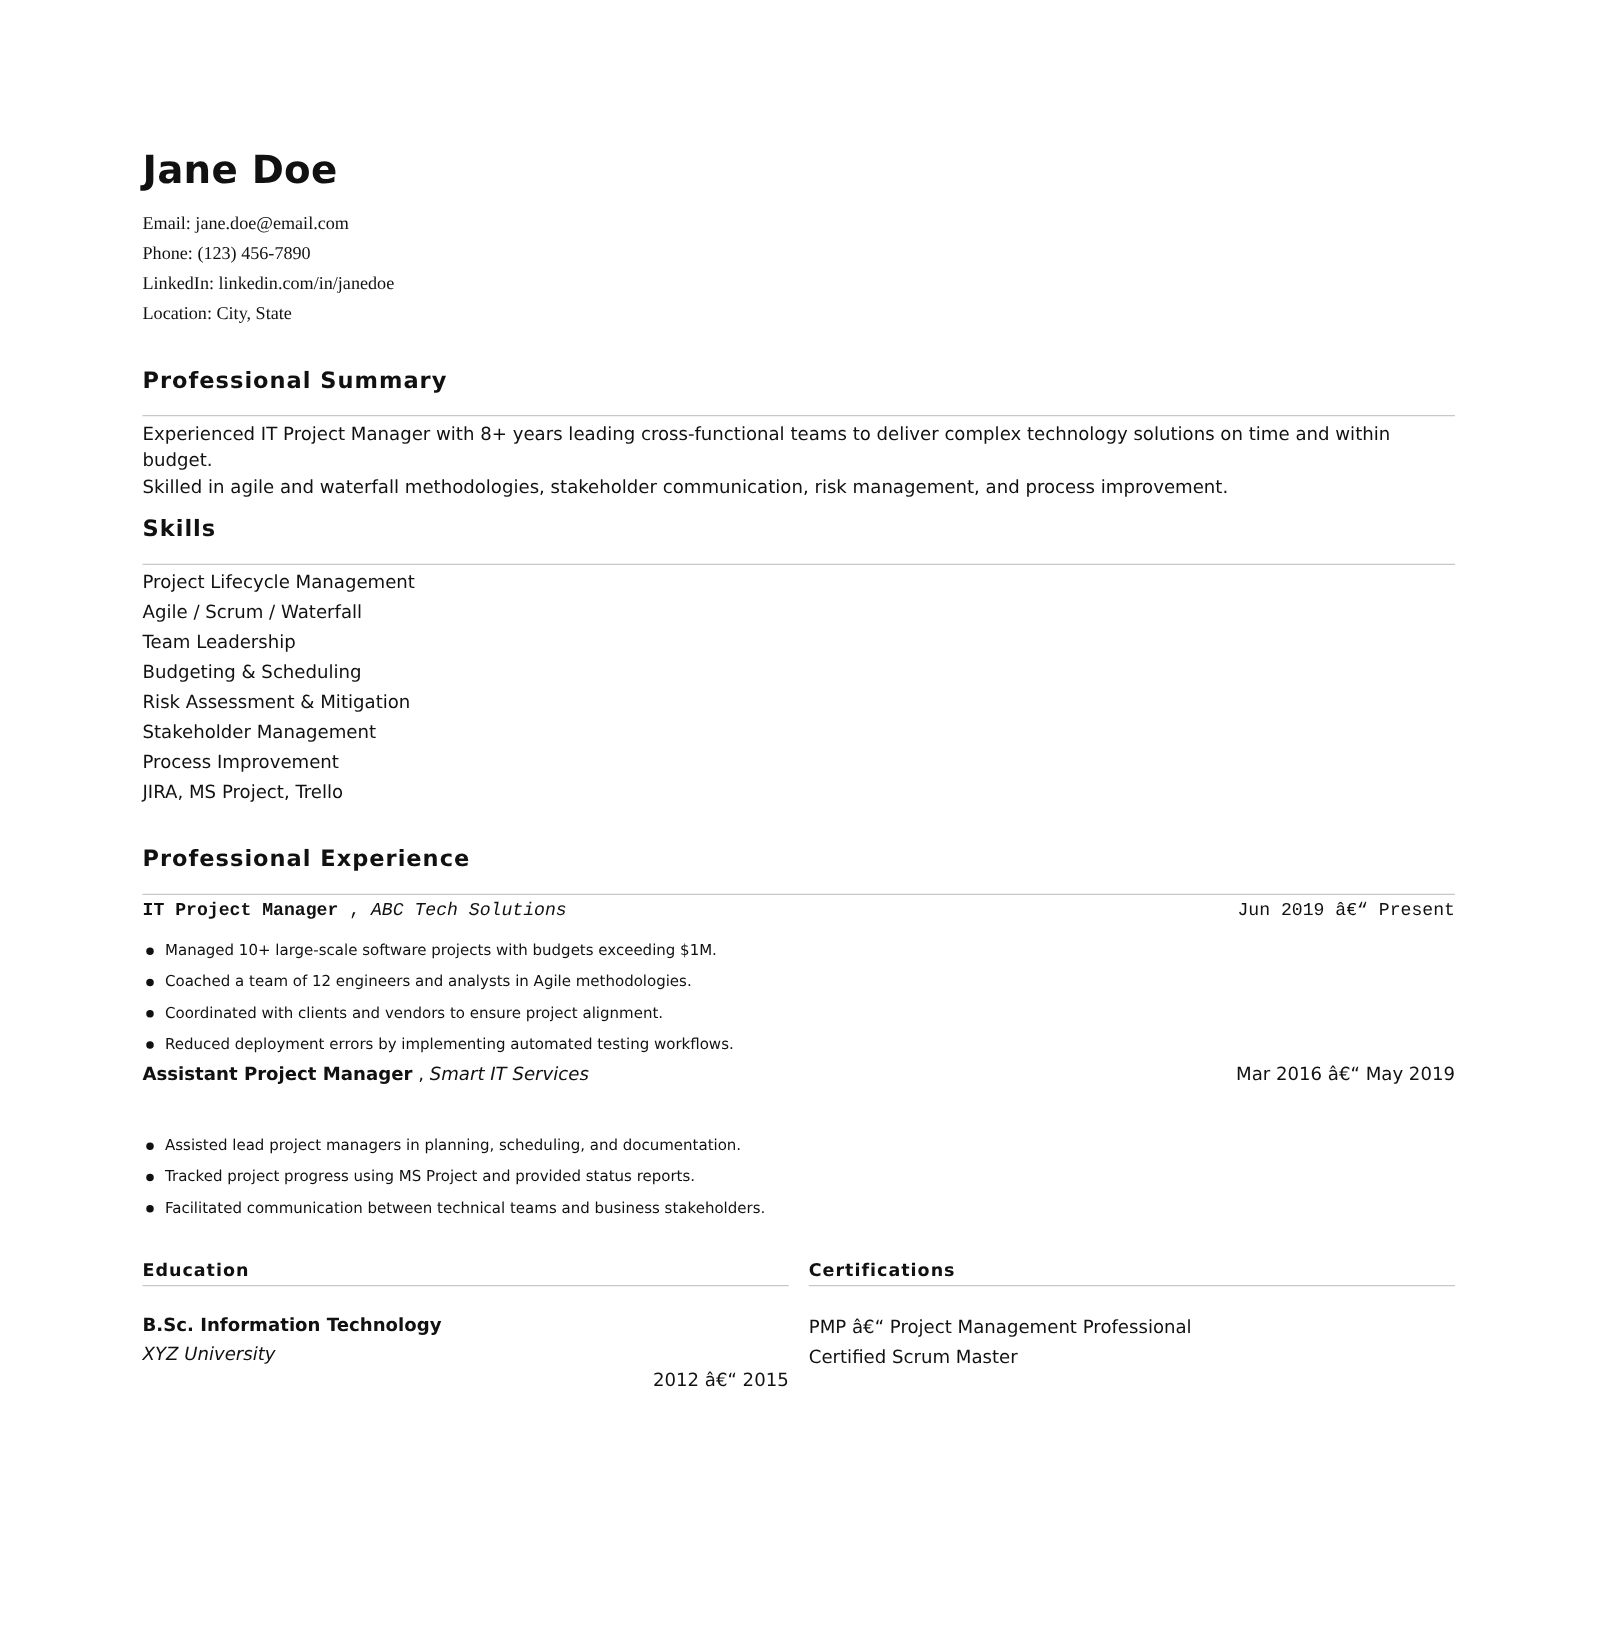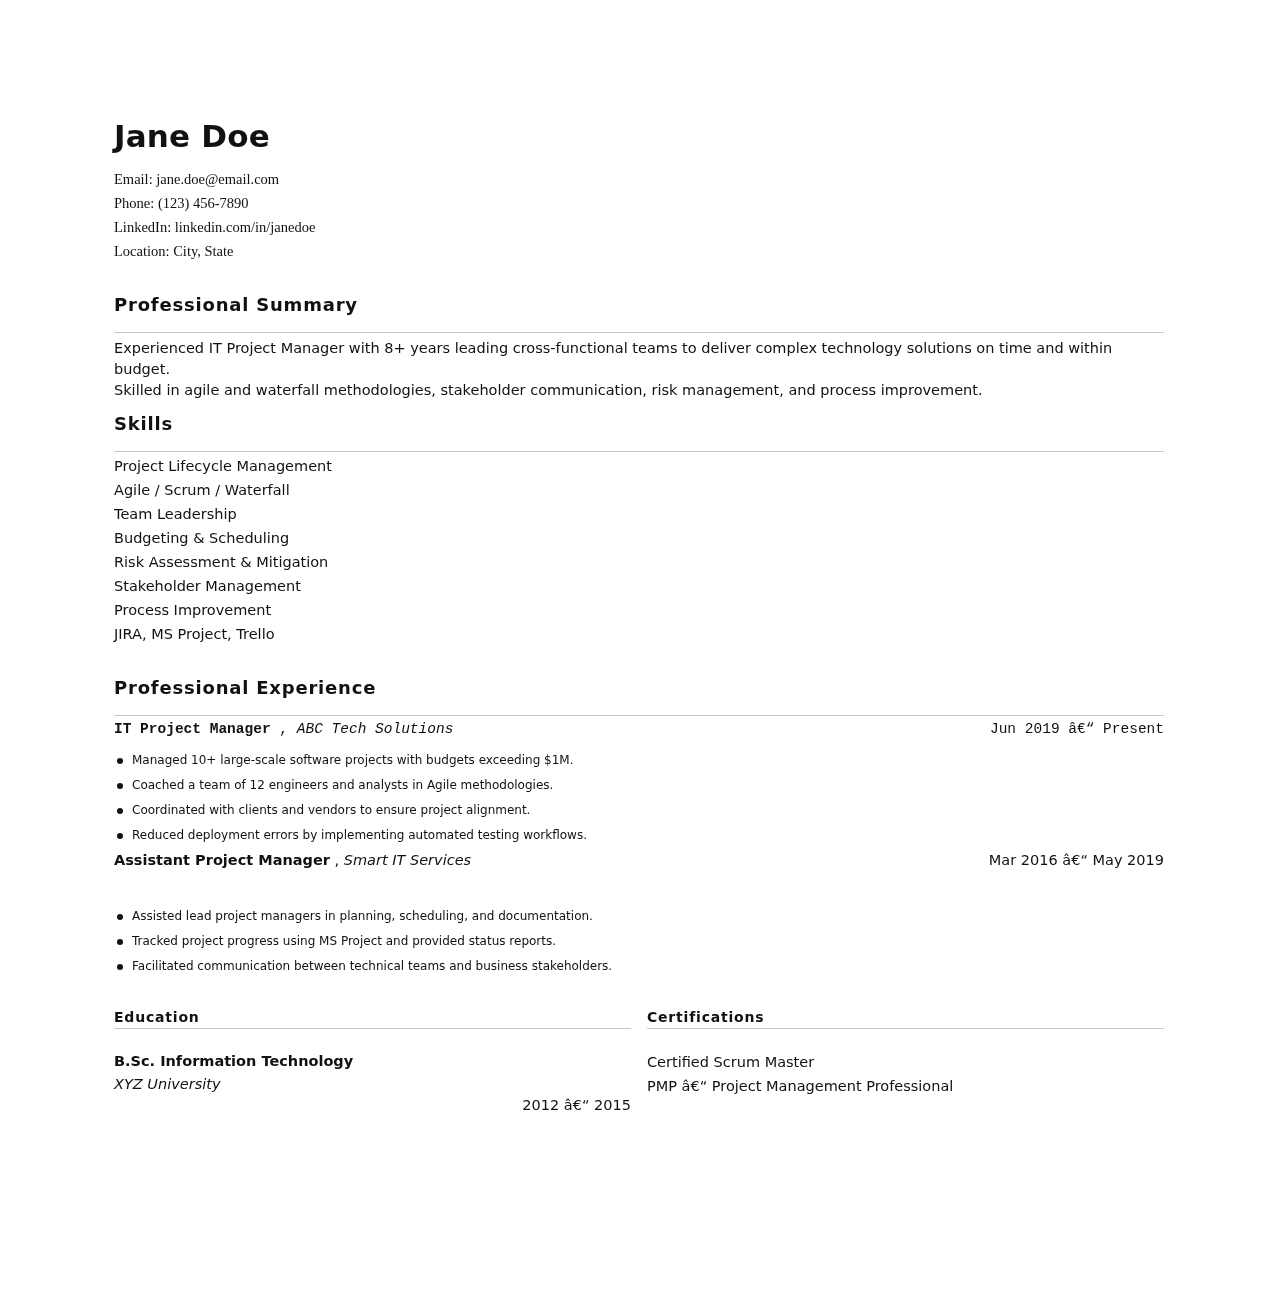--- a/index.html
+++ b/index.html
@@ -88,16 +88,16 @@
 
   <h2 class="col-title" style="top:1009px; left:0;">Education</h2>
   <div class="edu">
     <div class="degree">B.Sc. Information Technology</div>
     <div class="school">XYZ University</div>
     <div class="years">2012 â€“ 2015</div>
   </div>
 
   <h2 class="col-title" style="top:1009px; left:533px;">Certifications</h2>
   <div class="certs">
+    <div>PMP â€“ Project Management Professional</div>
     <div>Certified Scrum Master</div>
-    <div>PMP â€“ Project Management Professional</div>
   </div>
 </div>
 
 </body></html>

